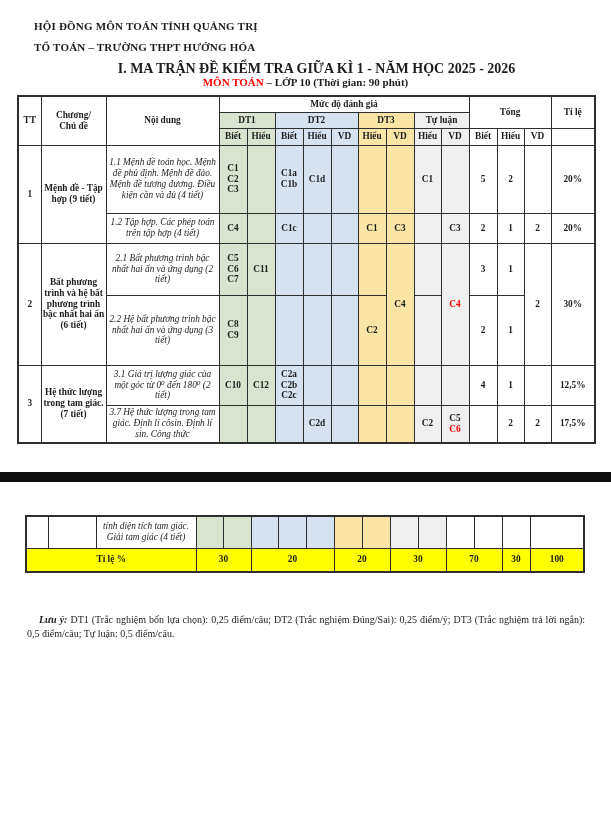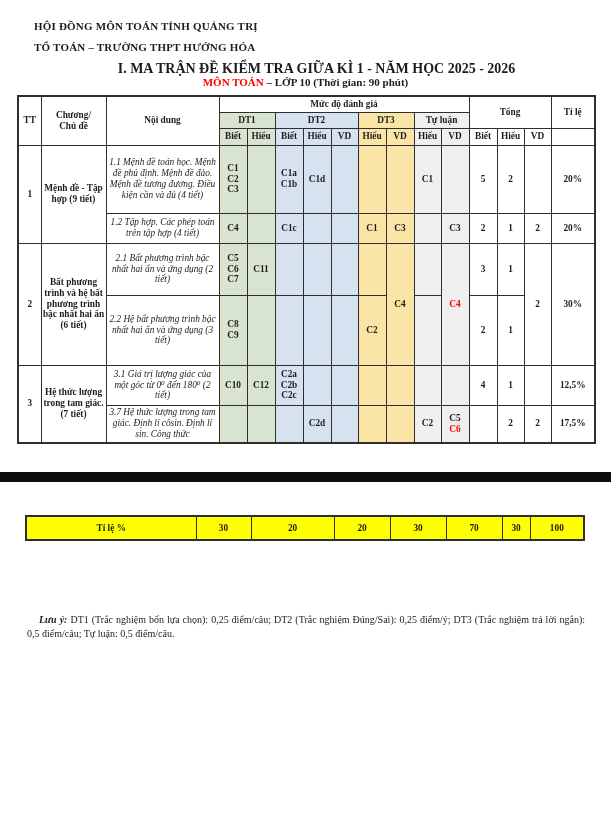--- a/index.html
+++ b/index.html
@@ -210,20 +210,38 @@
     <col style="width:28px">
       <col style="width:28px">
     <col style="width:28px">
       <col style="width:28px">
     <col style="width:28px">
       <col style="width:28px">
       <col style="width:28px">
     <col style="width:54px">
   </colgroup>
   <tbody>
+      <tr style="height:32px">
+    <td></td>
+        <td></td>
+    <td class="nd">tính diện tích tam giác. Giải tam giác (4 tiết)</td>
+    <td class="c-dt1"></td>
+        <td class="c-dt1"></td>
+    <td class="c-dt2"></td>
+        <td class="c-dt2"></td>
+        <td class="c-dt2"></td>
+    <td class="c-dt3"></td>
+        <td class="c-dt3"></td>
+    <td class="c-tl"></td>
+        <td class="c-tl"></td>
+    <td></td>
+        <td></td>
+        <td></td>
+        <td></td>
+  </tr>
   <tr class="row-yellow" style="height:24px">
     <td colspan="3" class="label">Tỉ lệ %</td>
     <td colspan="2">30</td>
     <td colspan="3">20</td>
     <td colspan="2">20</td>
     <td colspan="2">30</td>
     <td colspan="2">70</td>
     <td>30</td>
     <td>100</td>
   </tr>

